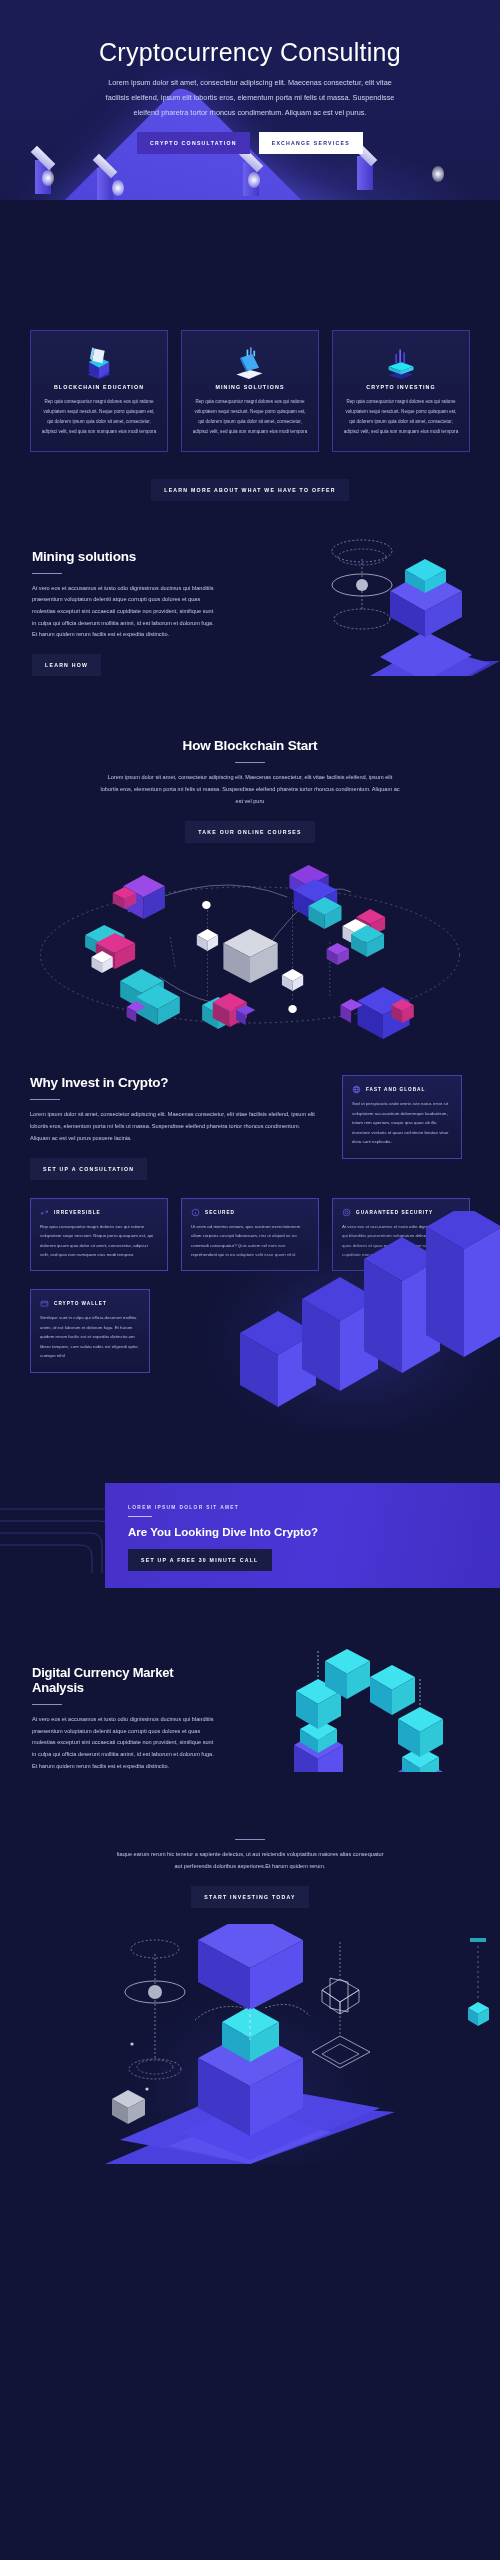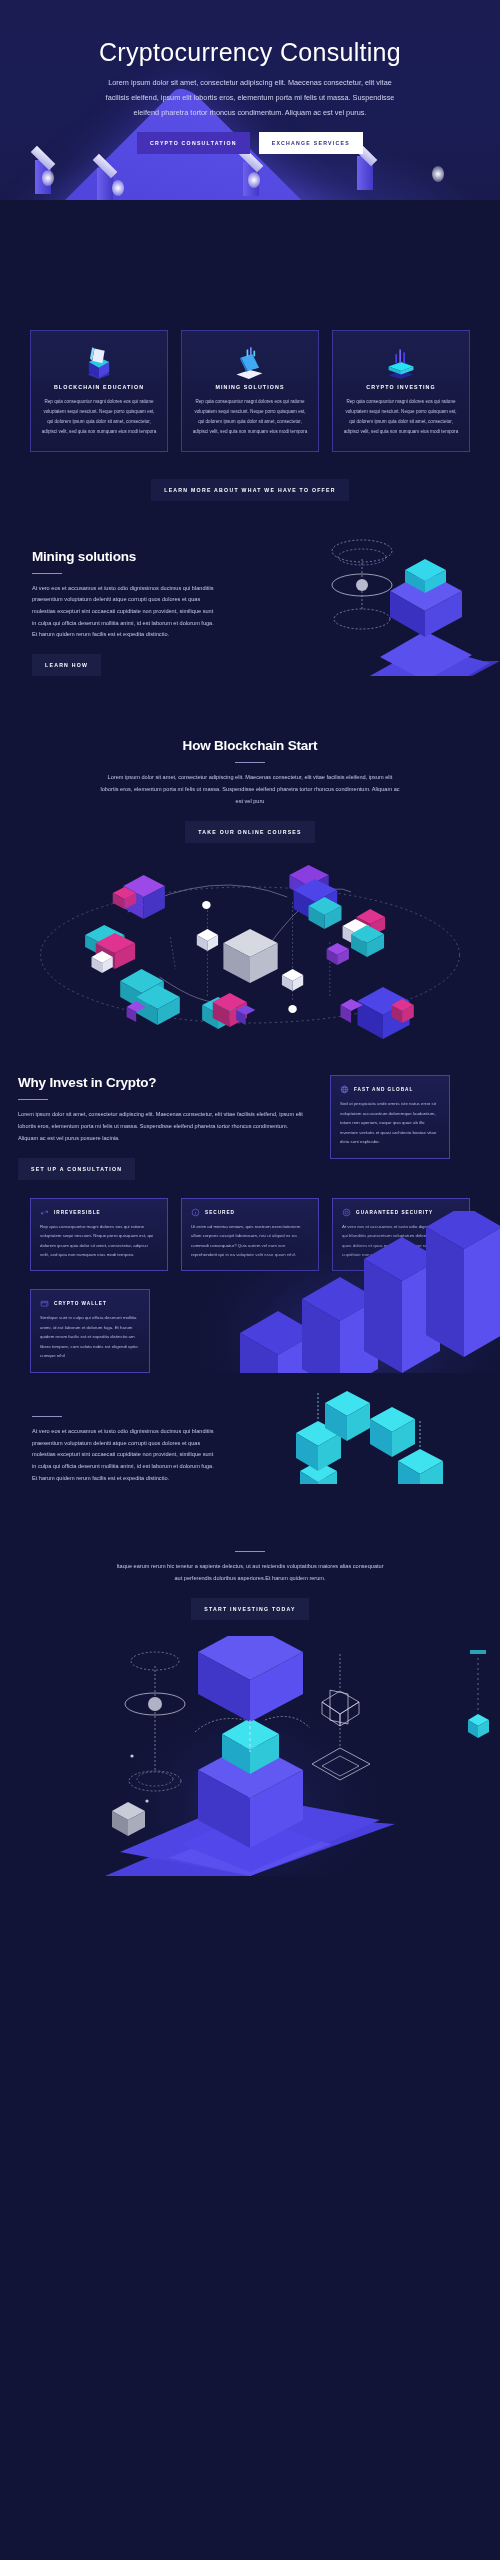--- a/index.html
+++ b/index.html
@@ -367,21 +367,21 @@
         <circle cx="194" cy="48" r="4" fill="#fff"></circle>
         <polygon points="275,112 265,118 275,124 285,118" fill="#fff"></polygon>
         <polygon points="265,118 275,124 275,134 265,128" fill="#c8cade"></polygon>
         <polygon points="285,118 275,124 275,134 285,128" fill="#e4e6f2"></polygon>
         <circle cx="275" cy="152" r="4" fill="#fff"></circle>
       </svg>
     </div>
   </section>
 
   <section class="sec dark" style="padding:28px 0 0;position:relative;">
-    <div style="display:flex;gap:22px;padding:0 18px;align-items:flex-start;">
+    <div style="display:flex;gap:22px;padding:0 30px;align-items:flex-start;">
       <div style="flex:1 1 auto;max-width:290px;">
         <h2 class="h-title">Why Invest in Crypto?</h2>
         <div class="rule left"></div>
         <p class="para">Lorem ipsum dolor sit amet, consectetur adipiscing elit. Maecenas consectetur, elit vitae facilisis eleifend, ipsum elit lobortis eros, elementum porta mi felis ut massa. Suspendisse eleifend pharetra tortor rhoncus condimentum. Aliquam ac est vel purus posuere lacinia.</p>
         <div style="margin-top:12px">
           <a class="btn btn-deep">Set Up A Consultation</a>
         </div>
       </div>
       <div class="fcard" style="width:120px;flex:0 0 120px;">
         <div class="fcard-head">
@@ -476,23 +476,42 @@
           <polygon points="250,48 212,70 212,162 250,140" fill="#5a50f0"></polygon>
 
           <polygon points="236,16 274,-6 312,16 274,38" fill="#4a40dd"></polygon>
           <polygon points="236,16 274,38 274,146 236,124" fill="#4036c8"></polygon>
           <polygon points="312,16 274,38 274,146 312,124" fill="#5a50f0"></polygon>
         </svg>
       </div>
     </div>
   </section>
 
+  <section class="cta-wrap" style="margin-top:58px">
+    <div class="lines">
+      <svg width="150" height="80" viewBox="0 0 150 80">
+        <path d="M0 8 H110 Q122 8 122 20 V72" fill="none" stroke="#3a3a8e" stroke-width=".7"></path>
+        <path d="M0 20 H100 Q112 20 112 32 V72" fill="none" stroke="#3a3a8e" stroke-width=".7"></path>
+        <path d="M0 32 H90 Q102 32 102 44 V72" fill="none" stroke="#3a3a8e" stroke-width=".7"></path>
+        <path d="M0 44 H80 Q92 44 92 56 V72" fill="none" stroke="#3a3a8e" stroke-width=".7"></path>
+      </svg>
+    </div>
+    <div class="cta-band">
+      <div class="cta-inner">
+        <div class="cta-kicker">Lorem Ipsum Dolor Sit Amet</div>
+        <div class="cta-rule"></div>
+        <div class="cta-title">Are You Looking Dive Into Crypto?</div>
+        <a class="btn btn-dark cta-btn">Set Up A Free 30 Minute Call</a>
+      </div>
+    </div>
+  </section>
 
   <section class="sec dark" style="padding:34px 0 0;position:relative;">
     <div style="width:215px;padding-left:32px;position:relative;z-index:3">
+      <h2 class="h-title big">Digital Currency Market Analysis</h2>
       <div class="rule left"></div>
       <p class="para">At vero eos et accusamus et iusto odio dignissimos ducimus qui blanditiis praesentium voluptatum deleniti atque corrupti quos dolores et quas molestias excepturi sint occaecati cupiditate non provident, similique sunt in culpa qui officia deserunt mollitia animi, id est laborum et dolorum fuga. Et harum quidem rerum facilis est et expedita distinctio.</p>
     </div>
     <div style="position:absolute;right:0;top:6px;width:230px;height:220px;">
       <svg width="230" height="220" viewBox="0 0 230 220">
 
         <polygon points="48,140 10,162 48,184 87,162" fill="#4a40dd"></polygon>
         <polygon points="10,162 48,184 48,196 10,174" fill="#3a30bb"></polygon>
         <polygon points="87,162 48,184 48,196 87,174" fill="#5247ea"></polygon>
         <polygon points="48,128 18,146 48,164 79,146" fill="#564cec"></polygon>

